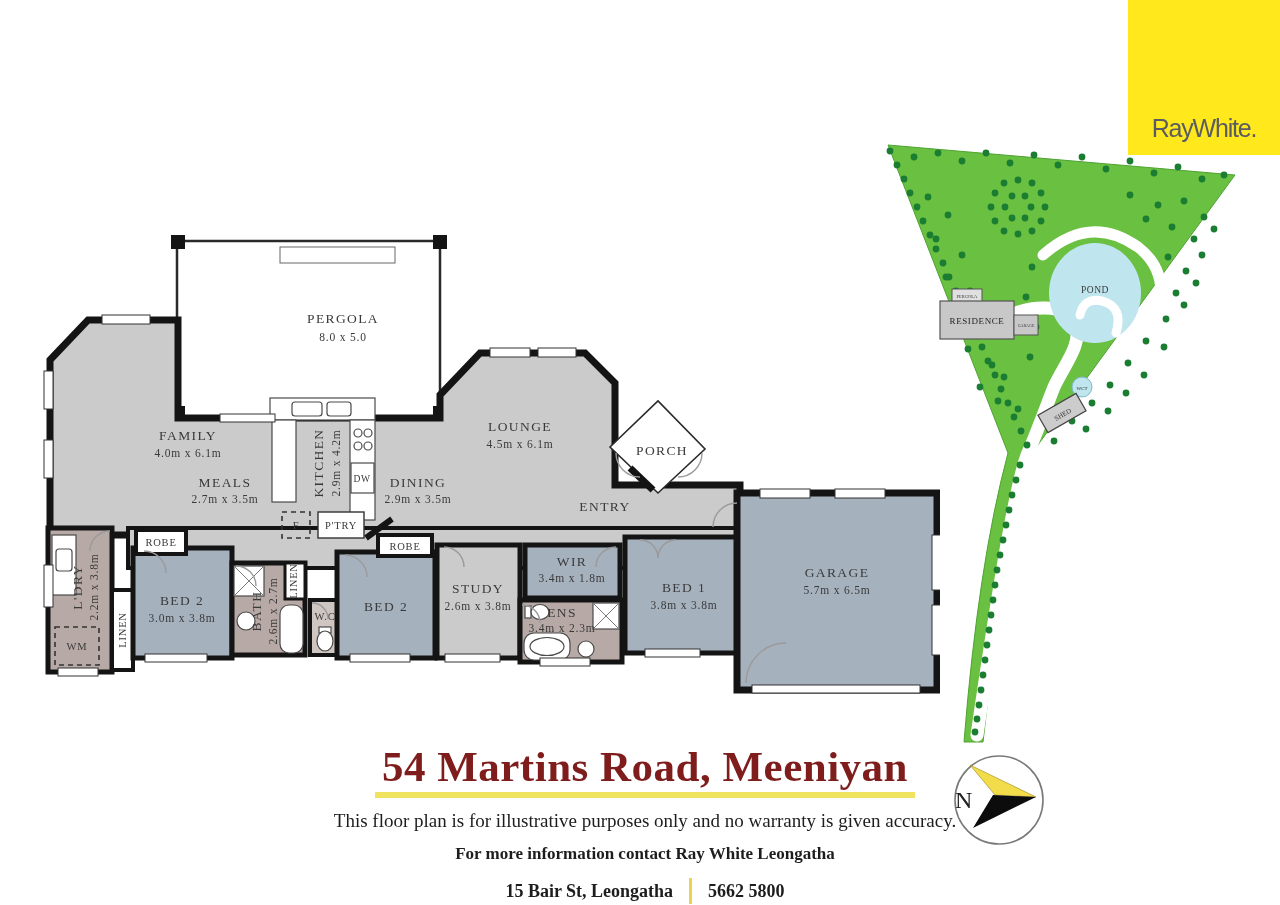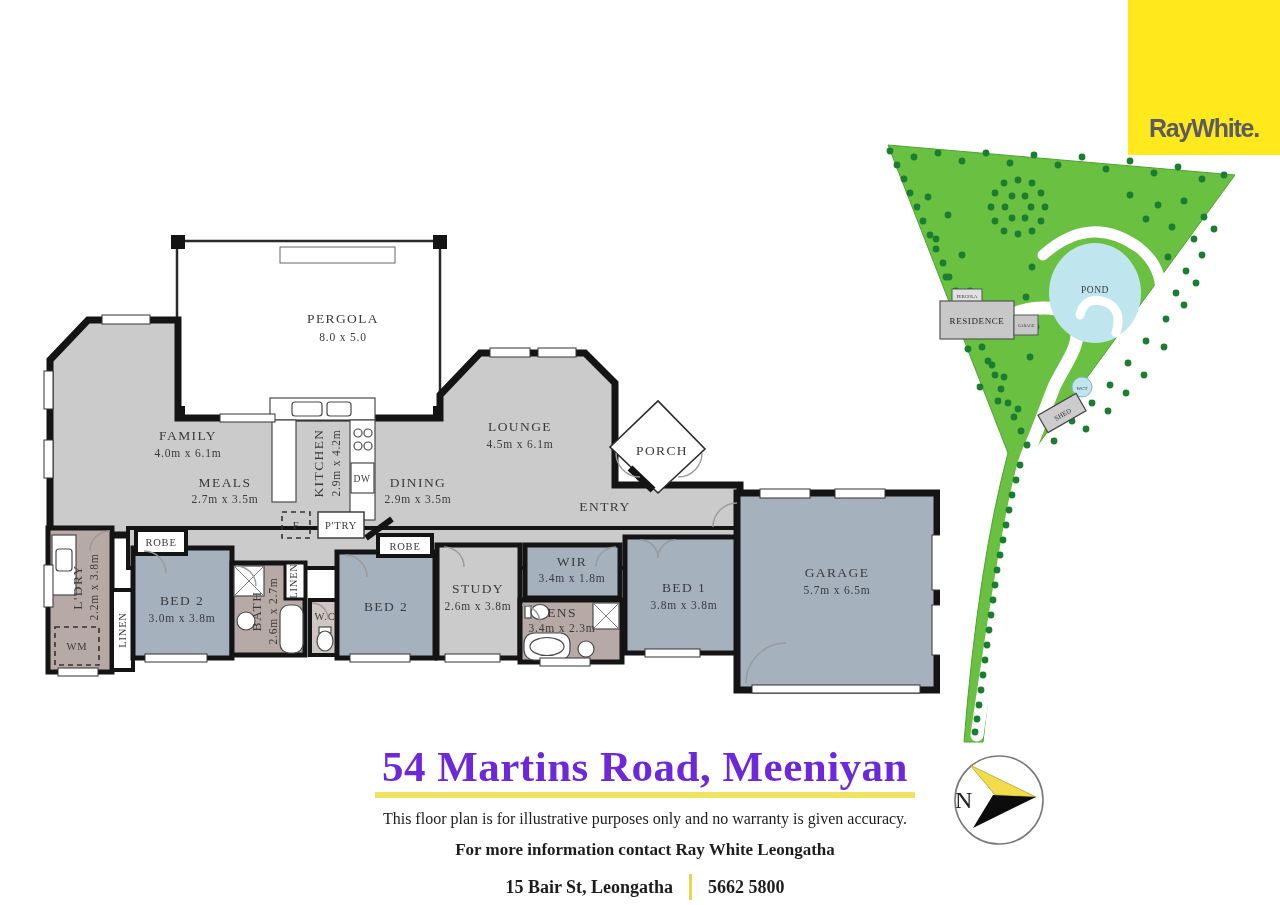--- a/index.html
+++ b/index.html
@@ -1,31 +1,31 @@
 <!DOCTYPE html>
 <html><head>
 <meta charset="utf-8">
 <style>
   html,body{margin:0;padding:0;background:#fff;}
   .page{position:relative;width:1280px;height:905px;background:#ffffff;overflow:hidden;
         font-family:"Liberation Serif", serif;color:#222;}
   
   .logo{position:absolute;right:0;top:0;width:152px;height:155px;background:#FFE81C;
         display:flex;align-items:flex-end;justify-content:center;padding-bottom:12px;box-sizing:border-box;z-index:5;}
-  .logo span{font-family:"Liberation Sans", sans-serif;font-weight:bold;color:#5A5C61;
+  .logo span{font-family:"Liberation Sans", sans-serif;font-weight:normal;color:#5A5C61;
         font-size:25px;letter-spacing:-1.2px;}
   
   .floorplan{position:absolute;left:40px;top:235px;width:900px;height:500px;}
   .siteplan{position:absolute;left:880px;top:135px;width:360px;height:618px;}
   .compass{position:absolute;left:948px;top:750px;width:104px;height:104px;}
   
   .tblock{position:absolute;left:300px;top:744px;width:690px;text-align:center;}
-  .tblock h1{margin:0;font-size:43px;font-weight:bold;letter-spacing:0.5px;color:#6d28d9;line-height:1.05;}
+  .tblock h1{margin:0;font-size:43px;font-weight:bold;letter-spacing:0.5px;color:#7f1d1d;line-height:1.05;}
   .rule{height:6px;width:540px;margin:3px auto 12px auto;background:#F0E35F;}
-  .disc{margin:2px 0;font-size:16px;color:#1d1d1d;}
+  .disc{margin:2px 0;font-size:19px;color:#1d1d1d;}
   .disc.bold{font-weight:bold;font-size:17px;margin-top:12px;}
   .contactrow{display:flex;align-items:center;justify-content:center;gap:16px;margin-top:14px;
         font-size:18px;font-weight:bold;color:#1d1d1d;}
   .vbar{display:inline-block;width:3px;height:26px;background:#E9D44B;}
   
   svg text{font-family:"Liberation Serif", serif;fill:#3a3a3a;}
   .lbl{font-size:13.5px;letter-spacing:1.4px;text-anchor:middle;}
   .dim{font-size:11.5px;letter-spacing:0.8px;text-anchor:middle;}
   .sm{font-size:10.5px;letter-spacing:0.8px;text-anchor:middle;}
   .tny{font-size:9.5px;letter-spacing:0.5px;text-anchor:middle;}

